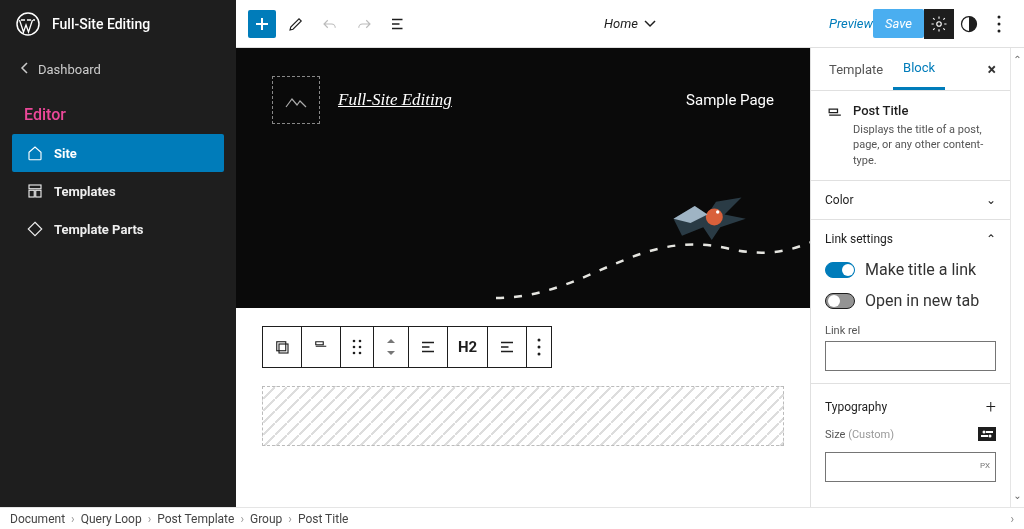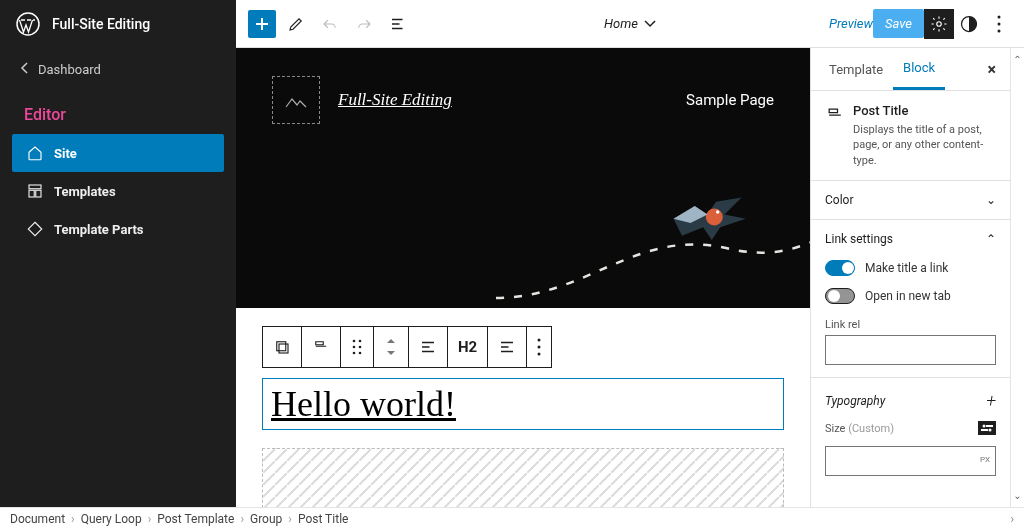--- a/index.html
+++ b/index.html
@@ -58,26 +58,26 @@
 .insp-block-icon { margin-top:2px; color:#333; }
 .insp-block-title { font-size:13px; font-weight:500; margin-bottom:4px; }
 .insp-block-desc { font-size:11px; color:#555; line-height:1.4; }
 .insp-section { padding: 12px 14px; border-top:1px solid #e0e0e0; }
 .insp-row { display:flex; align-items:center; justify-content:space-between; cursor:pointer; }
 .insp-toggle-row { display:flex; align-items:center; gap:10px; padding:6px 0; }
 .toggle { width:30px; height:16px; background:#949494; border-radius:8px; position:relative; cursor:pointer; border:1px solid #1e1e1e; }
 .toggle.on { background:#007cba; border-color:#007cba; }
 .toggle-knob { width:12px; height:12px; background:#fff; border-radius:50%; position:absolute; top:1px; left:2px; }
 .toggle.on .toggle-knob { left:16px; }
-.insp-label { font-size:12px; color:#333; }
+.insp-label { font-size:16px; color:#333; }
 .insp-field { margin-top:8px; }
 .insp-field-label { font-size:11px; color:#555; margin-bottom:4px; }
 .insp-input { width:100%; height:30px; border:1px solid #757575; padding:0 6px; font-size:12px; }
 .chev { font-size:12px; }
-.typo-row { display:flex; align-items:center; justify-content:space-between; padding-bottom:4px;font-style:italic; }
+.typo-row { display:flex; align-items:center; justify-content:space-between; padding-bottom:4px; }
 .size-row { display:flex; align-items:center; justify-content:space-between; margin-top:6px; font-size:11px; color:#555; }
 .rail { position:absolute; right:0; top:48px; bottom:22px; width:14px; border-left: 1px solid #e5e5e5; display:flex; flex-direction:column; align-items:center; justify-content:space-between; padding:6px 0; color:#666; font-size:10px;}
 
 
 .breadcrumb { position:absolute; left:0; right:0; bottom:0; height:22px; background:#fff; border-top:1px solid #e5e5e5; display:flex; align-items:center; padding:0 10px; font-size:12px; color:#444; gap:6px; }
 .bc-item { cursor:pointer; }
 .bc-sep { color:#999; }
 svg { display:block; }
 </style>
 </head>
@@ -249,21 +249,20 @@
     </div>
     <div class="bt-cell last">
       <svg width="4" height="18" viewBox="0 0 4 18">
           <circle cx="2" cy="2" r="1.5" fill="#1e1e1e"></circle>
           <circle cx="2" cy="9" r="1.5" fill="#1e1e1e"></circle>
           <circle cx="2" cy="16" r="1.5" fill="#1e1e1e"></circle>
         </svg>
     </div>
   </div>
 
-  <div class="post-title">Hello world!</div>
   <div class="placeholder-box"></div>
 </div>
 
 <div class="inspector">
   <div class="insp-tabs">
     <div class="insp-tab">Template</div>
     <div class="insp-tab active">Block</div>
     <div class="insp-close">×</div>
   </div>
   <div class="insp-block">

